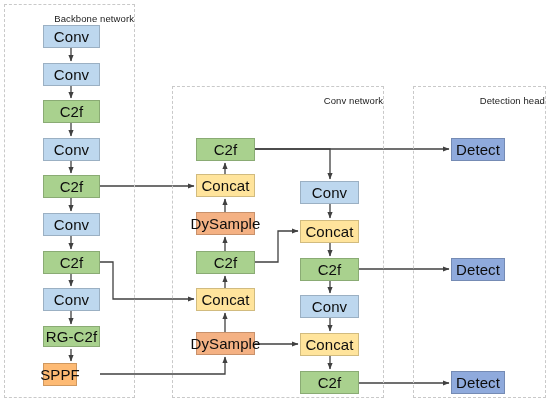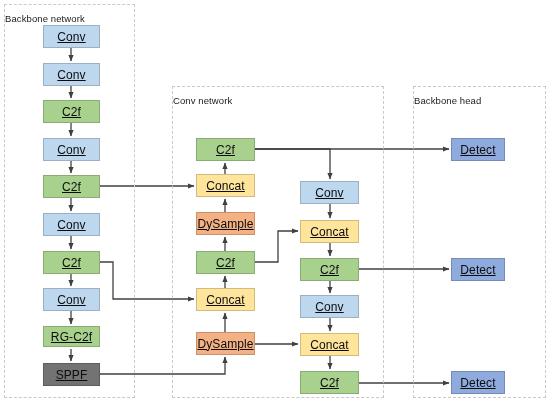--- a/index.html
+++ b/index.html
@@ -24,37 +24,36 @@
   }
   .group {
     position: absolute;
     border: 1px dashed #c9c9c9;
     background: transparent;
     box-sizing: border-box;
   }
   .group-title {
     position: absolute;
     width: 100%;
-    text-align: left;
+    text-align: right;
     font-size: 9.5px;
     color: #1a1a1a;
     letter-spacing: 0.1px;
   }
   .node {
     position: absolute;
     box-sizing: border-box;
     display: flex;
     align-items: center;
     justify-content: center;
-    font-size: 12px;
+    font-size: 15px;
     color: #0d0d0d;
     border: 1px solid rgba(0,0,0,0.18);
     letter-spacing: 0.1px;
     line-height: 1;
-    text-decoration: underline;
   }
 </style>
 </head>
 <body>
 
 <div id="canvas">
   <svg id="edges" viewBox="0 0 550 404" xmlns="http://www.w3.org/2000/svg">
     <defs>
       <marker id="arrowhead" markerWidth="7" markerHeight="7" refX="6" refY="2.6" orient="auto" markerUnits="userSpaceOnUse">
         <path d="M0,0 L6.5,2.6 L0,5.2 z" fill="#404040"></path>
@@ -93,34 +92,34 @@
   </svg>
 
   <div id="groups-layer">
       <div class="group" style="left: 4px; top: 4px; width: 131px; height: 394px; border-color: rgb(201, 201, 201);">
         <div class="group-title" style="top: 8px;">Backbone network</div>
       </div>
       <div class="group" style="left: 172px; top: 86px; width: 212px; height: 312px; border-color: rgb(201, 201, 201);">
         <div class="group-title" style="top: 8px;">Conv network</div>
       </div>
       <div class="group" style="left: 413px; top: 86px; width: 133px; height: 312px; border-color: rgb(201, 201, 201);">
-        <div class="group-title" style="top: 8px;">Backbone head</div>
+        <div class="group-title" style="top: 8px;">Detection head</div>
       </div>
     </div>
   <div id="nodes-layer">
       <div class="node" style="left: 43px; top: 25px; width: 57px; height: 23px; background: rgb(189, 215, 238);">Conv</div>
       <div class="node" style="left: 43px; top: 63px; width: 57px; height: 23px; background: rgb(189, 215, 238);">Conv</div>
       <div class="node" style="left: 43px; top: 100px; width: 57px; height: 23px; background: rgb(169, 209, 142);">C2f</div>
       <div class="node" style="left: 43px; top: 138px; width: 57px; height: 23px; background: rgb(189, 215, 238);">Conv</div>
       <div class="node" style="left: 43px; top: 175px; width: 57px; height: 23px; background: rgb(169, 209, 142);">C2f</div>
       <div class="node" style="left: 43px; top: 213px; width: 57px; height: 23px; background: rgb(189, 215, 238);">Conv</div>
       <div class="node" style="left: 43px; top: 251px; width: 57px; height: 23px; background: rgb(169, 209, 142);">C2f</div>
       <div class="node" style="left: 43px; top: 288px; width: 57px; height: 23px; background: rgb(189, 215, 238);">Conv</div>
       <div class="node" style="left: 43px; top: 326px; width: 57px; height: 21px; background: rgb(169, 209, 142);">RG-C2f</div>
-      <div class="node" style="left: 43px; top: 363px; width: 57px; height: 23px; background: #737373;">SPPF</div>
+      <div class="node" style="left: 43px; top: 363px; width: 34px; height: 23px; background: #fdba74;">SPPF</div>
       <div class="node" style="left: 196px; top: 138px; width: 59px; height: 23px; background: rgb(169, 209, 142);">C2f</div>
       <div class="node" style="left: 196px; top: 174px; width: 59px; height: 23px; background: rgb(255, 228, 156);">Concat</div>
       <div class="node" style="left: 196px; top: 212px; width: 59px; height: 23px; background: rgb(244, 177, 131);">DySample</div>
       <div class="node" style="left: 196px; top: 251px; width: 59px; height: 23px; background: rgb(169, 209, 142);">C2f</div>
       <div class="node" style="left: 196px; top: 288px; width: 59px; height: 23px; background: rgb(255, 228, 156);">Concat</div>
       <div class="node" style="left: 196px; top: 332px; width: 59px; height: 23px; background: rgb(244, 177, 131);">DySample</div>
       <div class="node" style="left: 300px; top: 181px; width: 59px; height: 23px; background: rgb(189, 215, 238);">Conv</div>
       <div class="node" style="left: 300px; top: 220px; width: 59px; height: 23px; background: rgb(255, 228, 156);">Concat</div>
       <div class="node" style="left: 300px; top: 258px; width: 59px; height: 23px; background: rgb(169, 209, 142);">C2f</div>
       <div class="node" style="left: 300px; top: 295px; width: 59px; height: 23px; background: rgb(189, 215, 238);">Conv</div>

